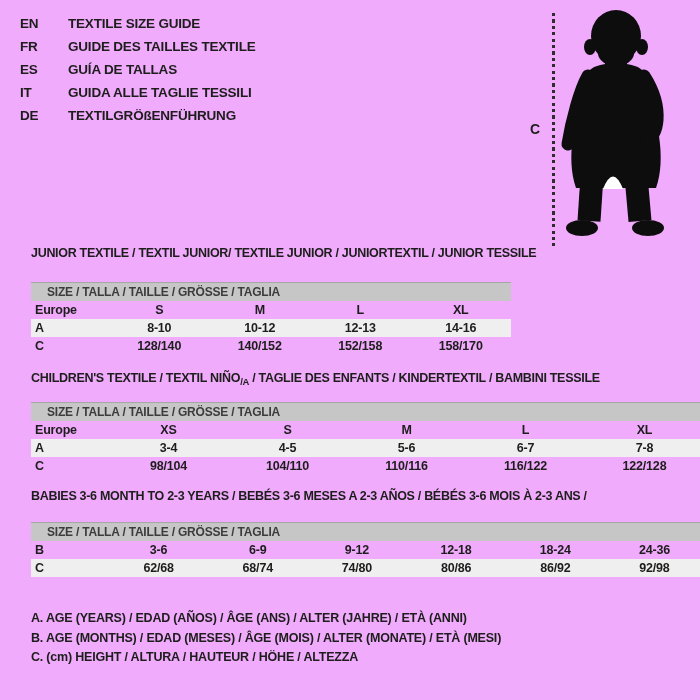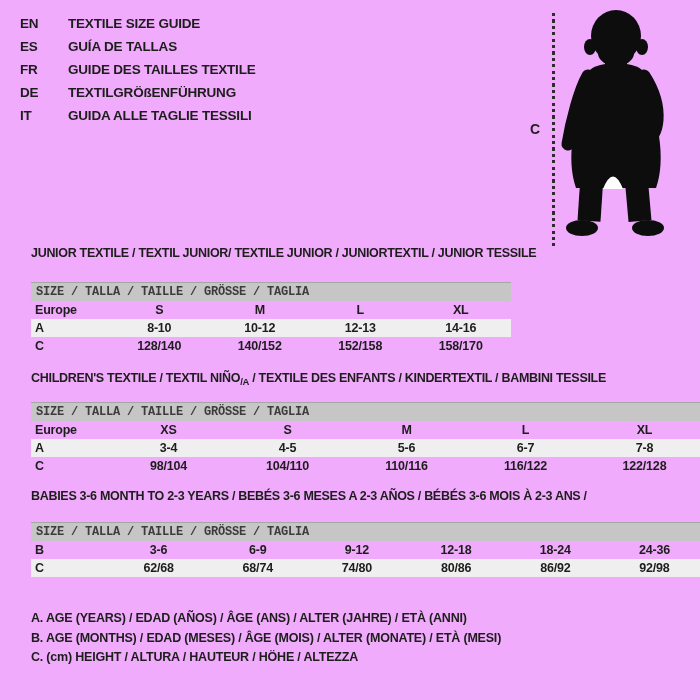--- a/index.html
+++ b/index.html
@@ -29,21 +29,21 @@
   .ttitle { margin:0 0 21px 0; font-size:12.5px; font-weight:700;
             letter-spacing:-0.3px; line-height:15px; }
   .ttitle .sub { font-size:9.5px; position:relative; top:2.5px; }
   .tline { display:block; line-height:17px; }
   .mt2 { margin-top:16px; margin-bottom:16px; }
   .mt3 { margin-top:13px; margin-bottom:17px; }
   .table { width:673px; }
   .t-junior { width:480px; }
   .bar { height:19px; line-height:18px; background:var(--bar,#c6c6c6);
          border-top:1px solid var(--bar_border,#a6a6a6); color:var(--bar_text,#3c3c3c);
-         font-weight:700; font-size:12px; padding-left:5px; letter-spacing:-0.2px;font-family:Liberation Mono, monospace; }
+         font-weight:700; font-size:12px; padding-left:16px; letter-spacing:-0.2px; }
   .trow { display:flex; height:18px; align-items:center;
           font-size:12.5px; font-weight:700; letter-spacing:-0.2px; }
   .trow.shade { background:var(--shade,#efefef); }
   .tlabel { width:78px; padding-left:4px; }
   .tcell { flex:1; text-align:center; }
 
   
   .notes { margin-top:32px; }
   .note { font-size:12.5px; font-weight:700; line-height:19.5px; letter-spacing:-0.2px; }
 </style>
@@ -51,34 +51,34 @@
 <body>
 
 <div id="page">
 
   <section class="langs">
     <div class="lang-row">
       <span class="lang-code">EN</span>
       <span class="lang-label">TEXTILE SIZE GUIDE</span>
     </div>
     <div class="lang-row">
+      <span class="lang-code">FR</span>
+      <span class="lang-label">GUIDE DES TAILLES TEXTILE</span>
+    </div>
+    <div class="lang-row">
       <span class="lang-code">ES</span>
       <span class="lang-label">GUÍA DE TALLAS</span>
     </div>
     <div class="lang-row">
-      <span class="lang-code">FR</span>
-      <span class="lang-label">GUIDE DES TAILLES TEXTILE</span>
+      <span class="lang-code">IT</span>
+      <span class="lang-label">GUIDA ALLE TAGLIE TESSILI</span>
     </div>
     <div class="lang-row">
       <span class="lang-code">DE</span>
       <span class="lang-label">TEXTILGRÖßENFÜHRUNG</span>
-    </div>
-    <div class="lang-row">
-      <span class="lang-code">IT</span>
-      <span class="lang-label">GUIDA ALLE TAGLIE TESSILI</span>
     </div>
   </section>
 
   <section class="figure">
     <div class="dotline"></div>
     <div class="c-label">C</div>
     <svg width="110" height="235" viewBox="0 0 110 235" aria-hidden="true">
       <g fill="#0d0d0d">
         <ellipse cx="56" cy="28" rx="25" ry="26"></ellipse>
         <ellipse cx="30" cy="39" rx="6" ry="8"></ellipse>
@@ -120,21 +120,21 @@
       </div>
       <div class="trow">
         <div class="tlabel">C</div>
         <div class="tcell">128/140</div>
         <div class="tcell">140/152</div>
         <div class="tcell">152/158</div>
         <div class="tcell">158/170</div>
       </div>
     </div>
 
-    <h2 class="ttitle mt2"><span>CHILDREN'S TEXTILE / TEXTIL NIÑO</span><span class="sub">/A</span><span> / TEXTILE DES ENFANTS / KINDERTEXTIL / BAMBINI TESSILE</span></h2>
+    <h2 class="ttitle mt2"><span>CHILDREN'S TEXTILE / TEXTIL NIÑO</span><span class="sub">/A</span><span> / TAGLIE DES ENFANTS / KINDERTEXTIL / BAMBINI TESSILE</span></h2>
     <div class="table">
       <div class="bar">SIZE / TALLA / TAILLE / GRÖSSE / TAGLIA</div>
       <div class="trow">
         <div class="tlabel">Europe</div>
         <div class="tcell">XS</div>
         <div class="tcell">S</div>
         <div class="tcell">M</div>
         <div class="tcell">L</div>
         <div class="tcell">XL</div>
       </div>

